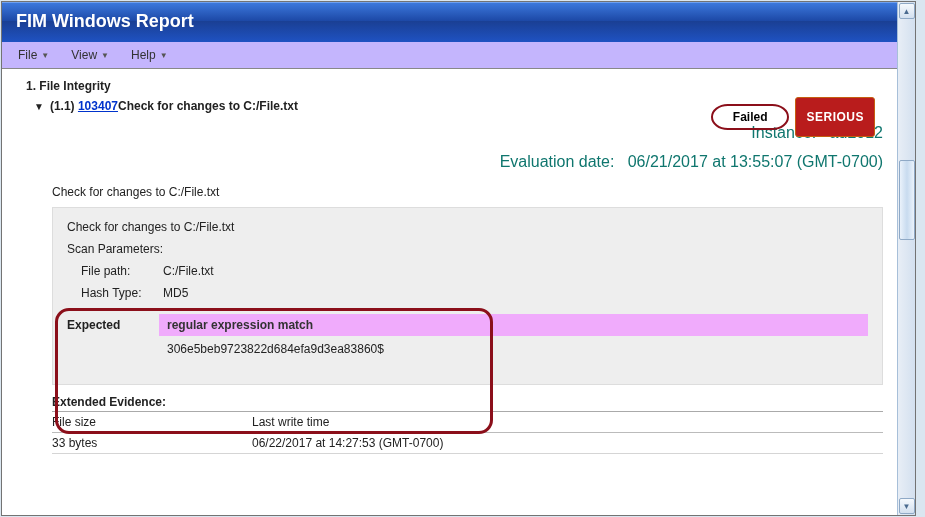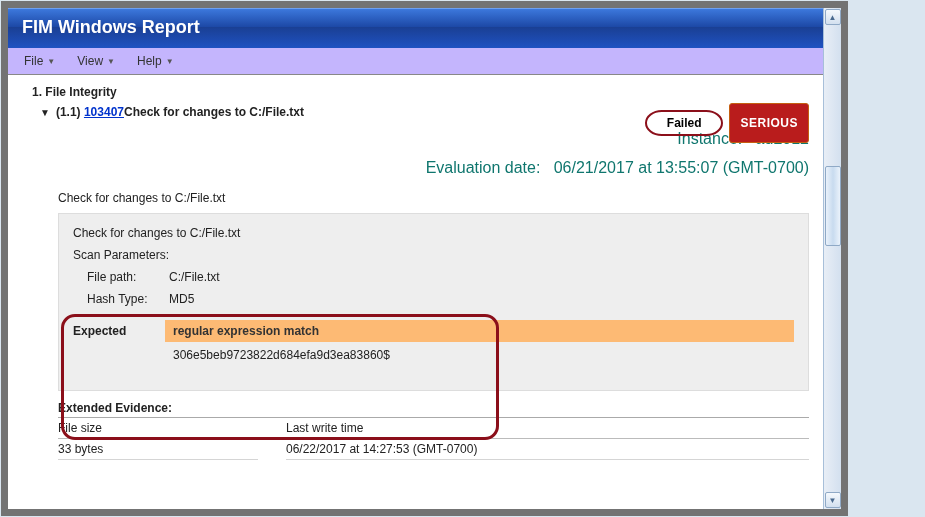--- a/index.html
+++ b/index.html
@@ -6,24 +6,24 @@
   body {
     font-family: Arial, Helvetica, sans-serif;
     font-size: 12px;
     background: #dae6f0;
     width: 925px;
     height: 517px;
     overflow: hidden;
     position: relative;
   }
   .window-frame {
-    width: 847px;
+    width: 915px;
     height: 515px;
     margin: 1px;
-    border: 7px solid #737373;
+    border: 1px solid #737373;
     background: #fff;
     position: relative;
     overflow: hidden;
   }
   .scrollarea {
     position: absolute;
     top: 0; left: 0; right: 18px; bottom: 0;
     overflow: hidden;
   }
   .vscroll {
@@ -99,21 +99,21 @@
     position: relative;
   }
   .toggle-arrow {
     font-size: 10px;
     margin-right: 6px;
   }
   .check-label { font-weight: bold; }
   .check-link { color: #0033cc; text-decoration: underline; font-weight: bold; }
   .status-wrap {
     position: absolute;
-    right: 0;
+    right: 8px;
     top: -2px;
     display: flex;
     align-items: center;
     gap: 6px;
   }
   .status-text {
     font-weight: bold;
     color: #000;
     padding: 2px 8px;
   }
@@ -178,21 +178,21 @@
     align-items: center;
     gap: 14px;
     margin-bottom: 4px;
   }
   .cmp-row .label {
     width: 78px;
     font-weight: bold;
   }
   .bar {
     flex: 1;
-    background: #fdba74;
+    background: #f0abfc;
     padding: 4px 8px;
     font-weight: bold;
     color: #333;
   }
   .bar .muted { color: #6b6b6b; font-weight: bold; }
   .valrow {
     display: flex;
     gap: 14px;
     margin-bottom: 10px;
     align-items: flex-end;
@@ -200,21 +200,21 @@
   .valrow .spacer { width: 78px; }
   .valrow .v { padding: 2px 8px 4px; }
   .ext-block {
     margin: 10px 0 0 36px;
   }
   .ext-head {
     font-weight: bold;
     border-bottom: 1px solid #aaa;
     padding: 0 0 2px;
   }
-  .ext-table { display: flex; gap: 28px; }
+  .ext-table { display: flex; }
   .ext-col { flex: 0 0 200px; }
   .ext-col2 { flex: 1; }
   .ext-hdr {
     border-bottom: 1px solid #bbb;
     padding: 3px 0;
     color: #222;
   }
   .ext-val {
     border-bottom: 1px solid #d5d5d5;
     padding: 3px 0;

